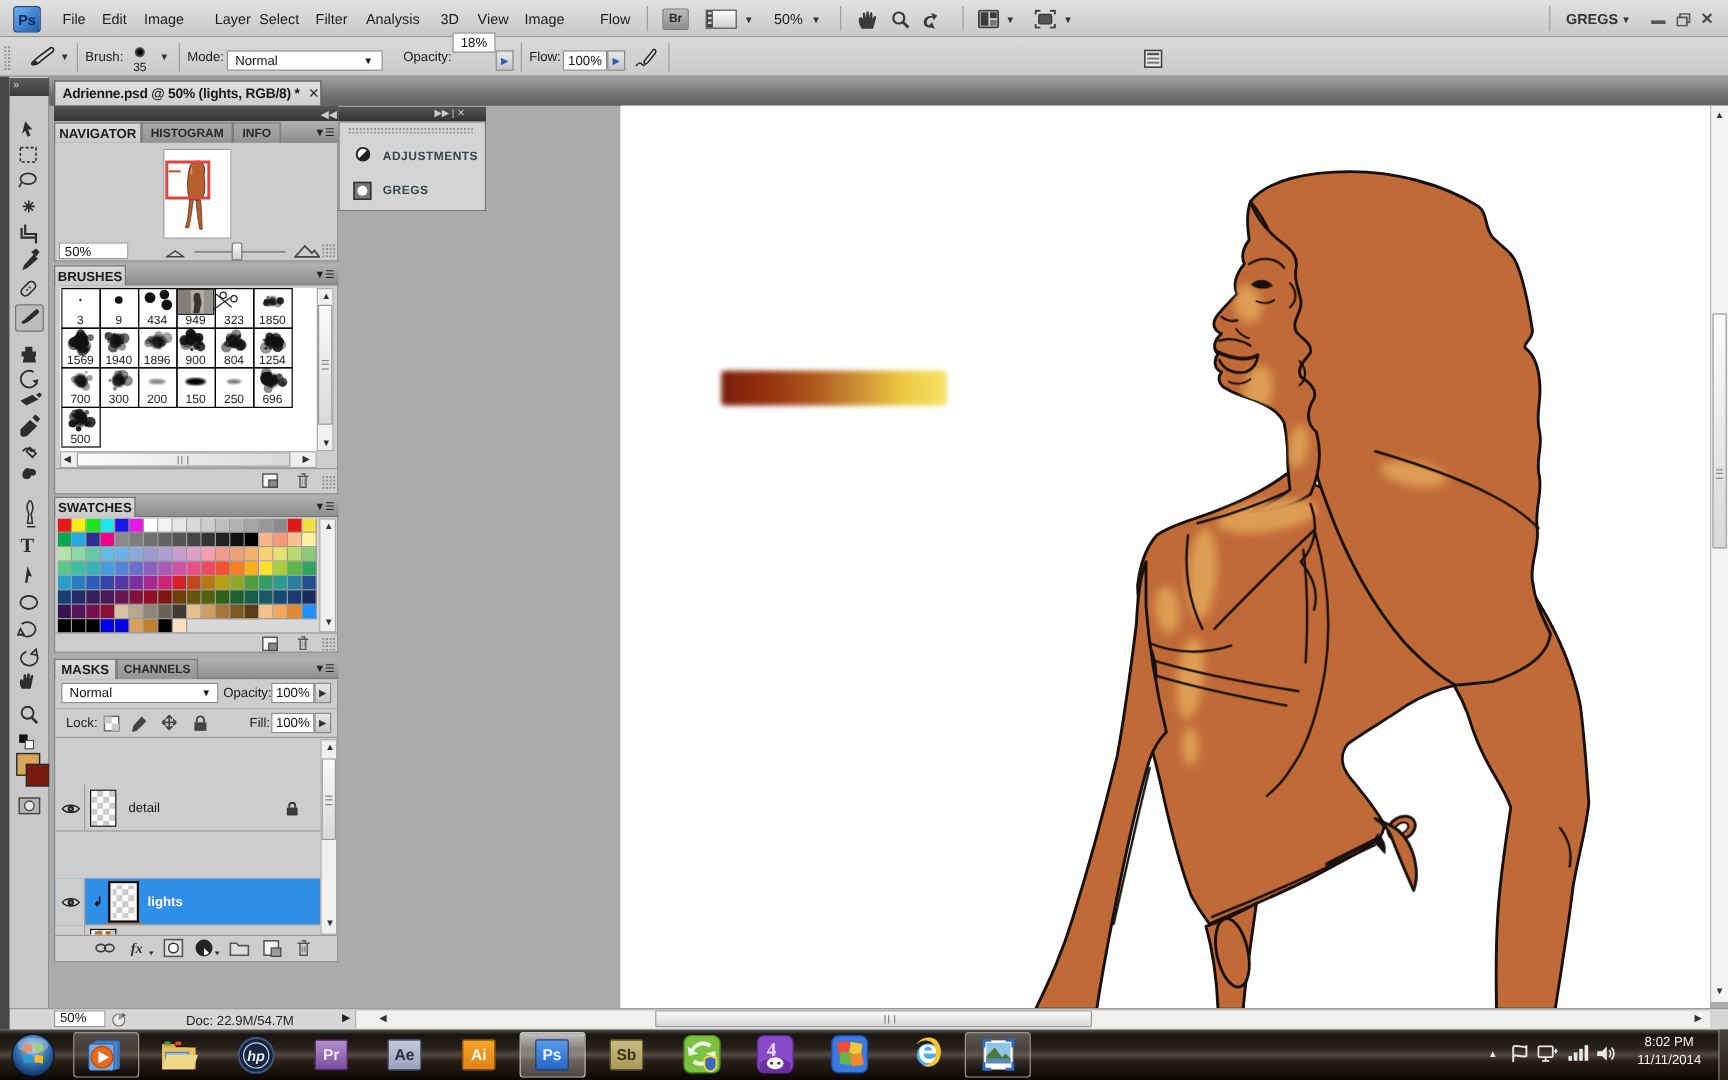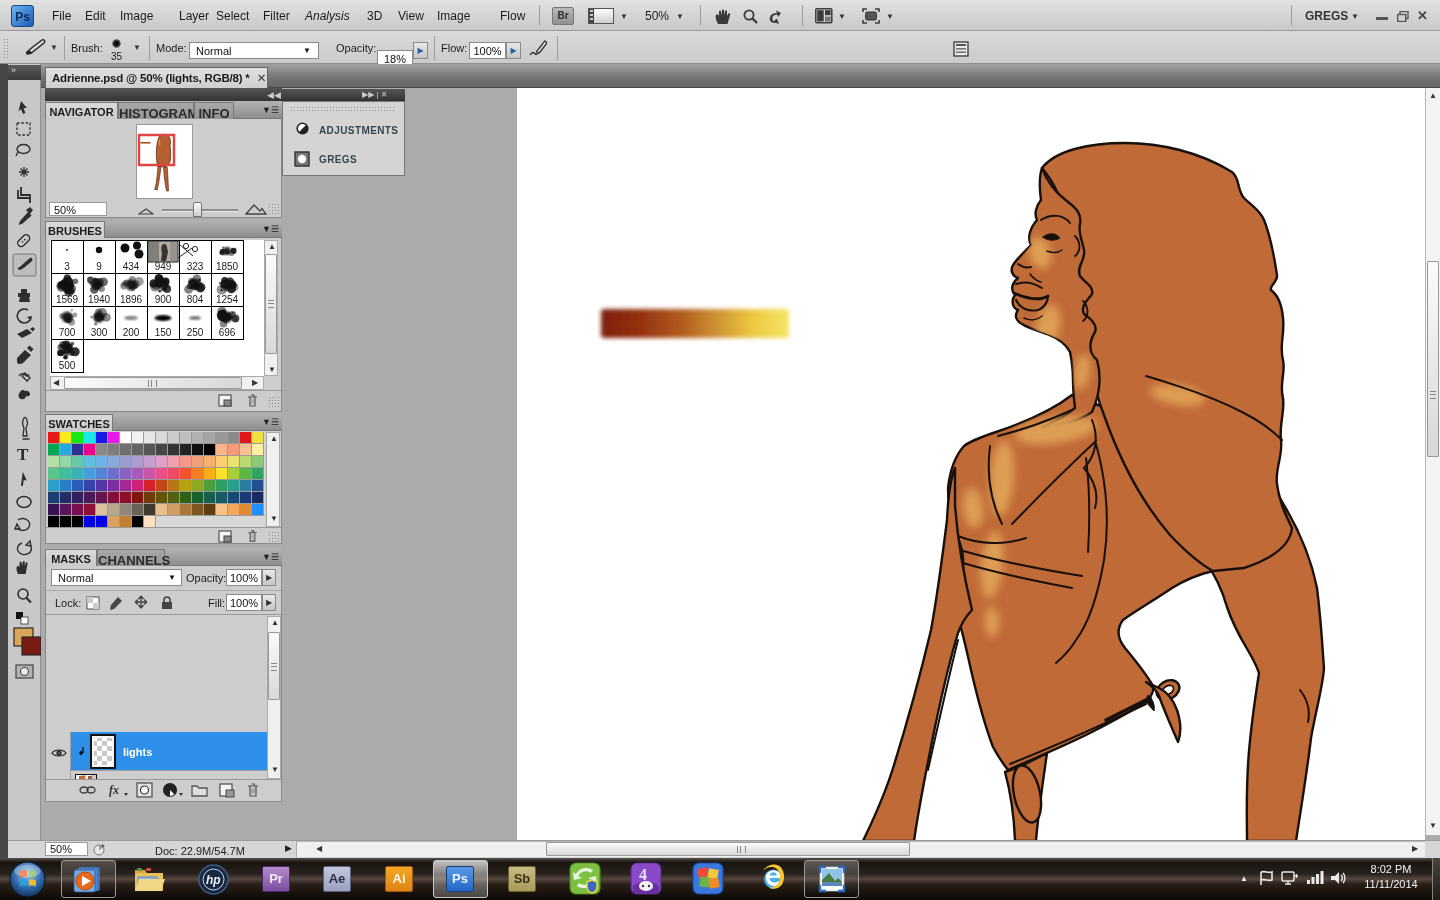--- a/index.html
+++ b/index.html
@@ -17,41 +17,41 @@
   #leftframe{left:0;top:64px;width:8px;height:794px;background:#474747;}
   #toolbar{left:8px;top:64px;width:33px;height:776px;background:#c8c8c8;border-right:1px solid #909090;box-sizing:border-box;}
   #toolhead{left:8px;top:65px;width:33px;height:15px;background:linear-gradient(#5a5a5a,#3a3a3a);color:#ddd;font-size:9px;padding-left:3px;box-sizing:border-box;}
   #canvas{left:517px;top:88px;width:908px;height:752px;background:#fff;overflow:hidden;}
   #vscroll{left:1425px;top:88px;width:15px;height:747px;background:#f3f3f1;border-left:1px solid #b5b5b5;box-sizing:border-box;}
   #statusrow{left:0;top:840px;width:1440px;height:18px;background:#d6d6d6;border-top:1px solid #9a9a9a;box-sizing:border-box;}
   #taskbar{left:0;top:858px;width:1440px;height:42px;background:linear-gradient(#585450 0%,#181410 10%,#2a221c 38%,#544740 50%,#2a1f18 62%,#0b0705 100%);}
   .panelhead{position:absolute;height:13px;background:linear-gradient(#555,#333);}
   .ptabrow{position:absolute;height:18px;background:linear-gradient(#b3b3b3,#8d8d8d);border-bottom:1px solid #777;box-sizing:border-box;}
   .ptab{position:absolute;top:0;height:17px;background:linear-gradient(#d9d9d9,#cacaca);border:1px solid #7a7a7a;border-bottom:none;box-sizing:border-box;font-size:11px;font-weight:bold;color:#1c1c1c;text-align:center;}
-  .ptabi{position:absolute;top:0;height:17px;background:linear-gradient(#a9a9a9,#939393);border:1px solid #7a7a7a;border-bottom:none;box-sizing:border-box;font-size:13px;font-weight:bold;color:#2a2a2a;text-align:center;}
+  .ptabi{position:absolute;top:0;height:17px;background:linear-gradient(#a9a9a9,#939393);border:1px solid #7a7a7a;border-bottom:none;box-sizing:border-box;font-size:10px;font-weight:bold;color:#2a2a2a;text-align:center;}
   .pbody{position:absolute;background:#cdcdcd;border:1px solid #8a8a8a;border-top:none;box-sizing:border-box;}
   .pmenu{position:absolute;width:16px;height:10px;color:#222;font-size:9px;}
   .sb{position:absolute;background:#f0f0ee;border:1px solid #aaa;box-sizing:border-box;}
   .sbthumb{position:absolute;background:linear-gradient(90deg,#fbfbfb,#d8d8d8);border:1px solid #999;box-sizing:border-box;border-radius:1px;}
   .sbthumbh{position:absolute;background:linear-gradient(#fbfbfb,#d8d8d8);border:1px solid #999;box-sizing:border-box;border-radius:1px;}
   .arr{position:absolute;font-size:8px;color:#333;line-height:8px;}
   .swcell{position:absolute;width:12px;height:12px;box-sizing:border-box;border-right:1px solid #9a9a9a;border-bottom:1px solid #9a9a9a;}
 </style>
 </head>
 <body>
 
 <div class="abs" id="menubar"></div>
 <div class="abs" id="psicon">Ps</div>
 <div class="menuitem" style="left:52px;">File</div>
 <div class="menuitem" style="left:85px;">Edit</div>
 <div class="menuitem" style="left:120px;">Image</div>
 <div class="menuitem" style="left:179px;">Layer</div>
 <div class="menuitem" style="left:216px;">Select</div>
 <div class="menuitem" style="left:263px;">Filter</div>
-<div class="menuitem" style="left:305px;font-style:italic;">Analysis</div>
+<div class="menuitem" style="left:305px;">Analysis</div>
 <div class="menuitem" style="left:367px;">3D</div>
 <div class="menuitem" style="left:398px;">View</div>
 <div class="menuitem" style="left:437px;">Image</div>
 <div class="menuitem" style="left:500px;">Flow</div>
 <div class="vsep" style="left:539px;top:5px;height:21px;"></div>
 <div class="abs" style="left:552px;top:7px;width:22px;height:18px;background:linear-gradient(#b9b9b9,#8f8f8f);border:1px solid #777;border-radius:2px;box-sizing:border-box;font-size:10px;font-weight:bold;color:#2c2c2c;text-align:center;line-height:16px;">Br</div>
 <div class="abs" style="left:588px;top:8px;width:26px;height:16px;border:1px solid #555;background:linear-gradient(#fdfdfd,#cfcfcf);box-sizing:border-box;">
   <div class="abs" style="left:0;top:0;width:5px;height:14px;background:#444;"></div>
   <div class="abs" style="left:1px;top:1px;width:3px;height:2px;background:#ccc;"></div>
   <div class="abs" style="left:1px;top:5px;width:3px;height:2px;background:#ccc;"></div>
@@ -102,21 +102,21 @@
 <div class="vsep" style="left:64px;top:36px;height:24px;"></div>
 <div class="optlabel" style="left:71px;">Brush:</div>
 <div class="abs" style="left:112px;top:39px;width:9px;height:9px;border-radius:50%;background:radial-gradient(circle,#000 20%,#555 60%,transparent 75%);"></div>
 <div class="optlabel" style="left:111px;top:51px;font-size:10px;">35</div>
 <div class="arr" style="left:133px;top:44px;">▼</div>
 <div class="vsep" style="left:149px;top:36px;height:24px;"></div>
 <div class="optlabel" style="left:156px;">Mode:</div>
 <div class="optfield" style="left:189px;top:42px;width:130px;height:17px;padding:2px 0 0 6px;">Normal</div>
 <div class="arr" style="left:303px;top:47px;color:#111;">▼</div>
 <div class="optlabel" style="left:336px;">Opacity:</div>
-<div class="optfield" style="left:377px;top:50px;width:36px;height:17px;text-align:center;padding-top:2px;">18%</div>
+<div class="optfield" style="left:377px;top:27px;width:36px;height:17px;text-align:center;padding-top:2px;">18%</div>
 <div class="abs" style="left:413px;top:42px;width:15px;height:17px;background:linear-gradient(#e8e8e8,#c6c6c6);border:1px solid #8a8a8a;box-sizing:border-box;color:#2a62a8;font-size:8px;text-align:center;line-height:15px;">▶</div>
 <div class="vsep" style="left:434px;top:36px;height:24px;"></div>
 <div class="optlabel" style="left:441px;">Flow:</div>
 <div class="optfield" style="left:469px;top:42px;width:37px;height:17px;text-align:center;padding-top:2px;">100%</div>
 <div class="abs" style="left:506px;top:42px;width:15px;height:17px;background:linear-gradient(#e8e8e8,#c6c6c6);border:1px solid #8a8a8a;box-sizing:border-box;color:#2a62a8;font-size:8px;text-align:center;line-height:15px;">▶</div>
 <svg class="abs" style="left:528px;top:39px;" width="22" height="20" viewBox="0 0 22 20">
     <path d="M17 2 C18.6 2.6 19 4 18 5.4 L12 13 C11 14.2 9.6 14.4 9 13.6 C8.4 12.8 8.8 11.6 10 10.6 L16 3 C16.4 2.2 16.6 1.8 17 2Z" fill="none" stroke="#222" stroke-width="1.2"></path>
     <path d="M2 16 c2-3 4-3 5-1.4 c.8 1.4 2 1.2 3-.6" fill="none" stroke="#222" stroke-width="1.2"></path>
   </svg>
 <div class="vsep" style="left:557px;top:36px;height:24px;"></div>
@@ -746,20 +746,34 @@
     <path d="M32 2 l4 4 -8 8 -4 1 1 -5 z" fill="#444"></path>
     <path d="M55 1 v12 M49 7 h12 M55 1 l-2.5 3 M55 1 l2.5 3 M55 13 l-2.5 -3 M55 13 l2.5 -3 M49 7 l3 -2.5 M49 7 l3 2.5 M61 7 l-3 -2.5 M61 7 l-3 2.5" stroke="#444" stroke-width="1.4"></path>
     <rect x="76" y="7" width="10" height="7" fill="#444"></rect>
       <path d="M78 7 v-2 a3 3 0 0 1 6 0 v2" fill="none" stroke="#444" stroke-width="1.6"></path>
   </svg>
   <div class="optlabel" style="left:162px;top:31px;">Fill:</div>
   <div class="optfield" style="left:180px;top:28px;width:36px;height:17px;text-align:center;padding-top:2px;">100%</div>
   <div class="abs" style="left:216px;top:28px;width:14px;height:17px;background:linear-gradient(#e8e8e8,#c6c6c6);border:1px solid #8a8a8a;box-sizing:border-box;color:#333;font-size:8px;text-align:center;line-height:15px;">▶</div>
   <div class="abs" style="left:0;top:48px;width:235px;height:1px;background:#999;"></div>
   <div class="abs" id="layerlist" style="left:0;top:49px;width:235px;height:164px;overflow:hidden;">
+<div class="abs" style="left:0;top:39px;width:235px;height:39px;border-bottom:1px solid #9e9e9e;box-sizing:border-box;">
+        <div class="abs" style="left:0;top:0;width:25px;height:39px;border-right:1px solid #9e9e9e;box-sizing:border-box;"></div>
+        <div class="abs" style="left:5px;top:13px;"><svg width="16" height="12" viewBox="0 0 16 12">
+            <path d="M1 6 C4 2 12 2 15 6 C12 10 4 10 1 6 Z" fill="none" stroke="#222" stroke-width="1.2"></path>
+            <circle cx="8" cy="6" r="2.6" fill="#222"></circle>
+            <circle cx="8" cy="6" r="1" fill="#777"></circle>
+          </svg></div>
+        <div class="abs" style="left:29px;top:4px;width:22px;height:31px;background-image:linear-gradient(45deg,#c8c8c8 25%,transparent 25%,transparent 75%,#c8c8c8 75%),linear-gradient(45deg,#c8c8c8 25%,transparent 25%,transparent 75%,#c8c8c8 75%);background-size:10px 10px;background-position:0 0,5px 5px;background-color:#fff;border:1.5px solid #111;box-sizing:border-box;"></div>
+        <div class="abs" style="left:61px;top:14px;font-size:11px;color:#1a1a1a;">detail</div>
+        <div class="abs" style="left:192px;top:13px;"><svg width="11" height="12" viewBox="0 0 11 12">
+            <rect x="1" y="5" width="9" height="6.5" rx="1" fill="#3a3a3a"></rect>
+            <path d="M3 5 v-1.5 a2.5 2.5 0 0 1 5 0 V5" fill="none" stroke="#3a3a3a" stroke-width="1.6"></path>
+          </svg></div>
+      </div>
 <div class="abs" style="left:0;top:117px;width:235px;height:39px;background:#2e8fe8;border-bottom:1px solid #9e9e9e;box-sizing:border-box;">
         <div class="abs" style="left:0;top:0;width:25px;height:39px;background:#cdcdcd;border-right:1px solid #9e9e9e;box-sizing:border-box;"></div>
         <div class="abs" style="left:5px;top:13px;"><svg width="16" height="12" viewBox="0 0 16 12">
             <path d="M1 6 C4 2 12 2 15 6 C12 10 4 10 1 6 Z" fill="none" stroke="#222" stroke-width="1.2"></path>
             <circle cx="8" cy="6" r="2.6" fill="#222"></circle>
             <circle cx="8" cy="6" r="1" fill="#777"></circle>
           </svg></div>
         <svg class="abs" style="left:32px;top:14px;" width="10" height="12" viewBox="0 0 10 12">
           <path d="M5 1 v6 M5 7 l-3.5 0 M1.5 7 l2 -2 M1.5 7 l2 2" stroke="#0a0a0a" stroke-width="1.3" fill="none"></path>
         </svg>

